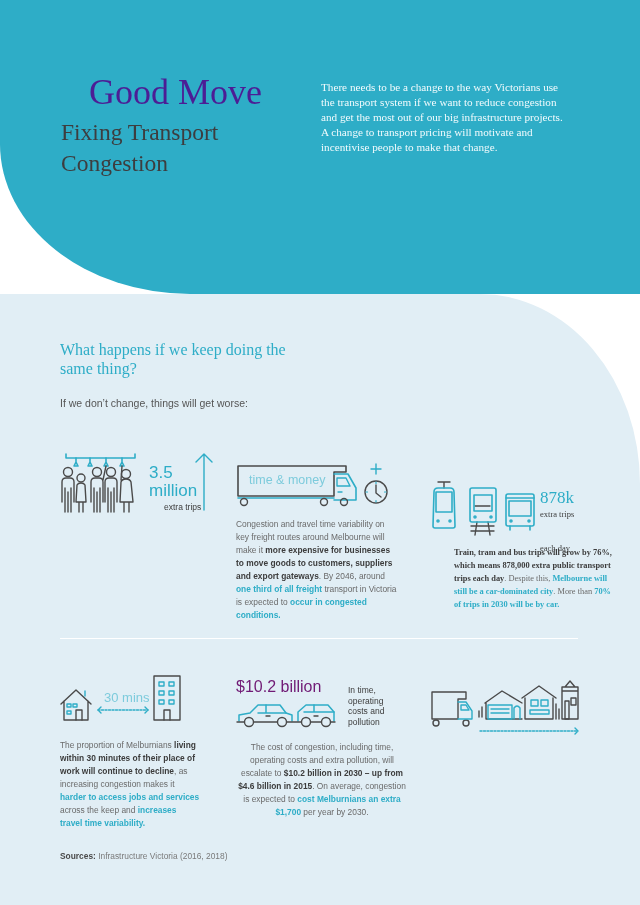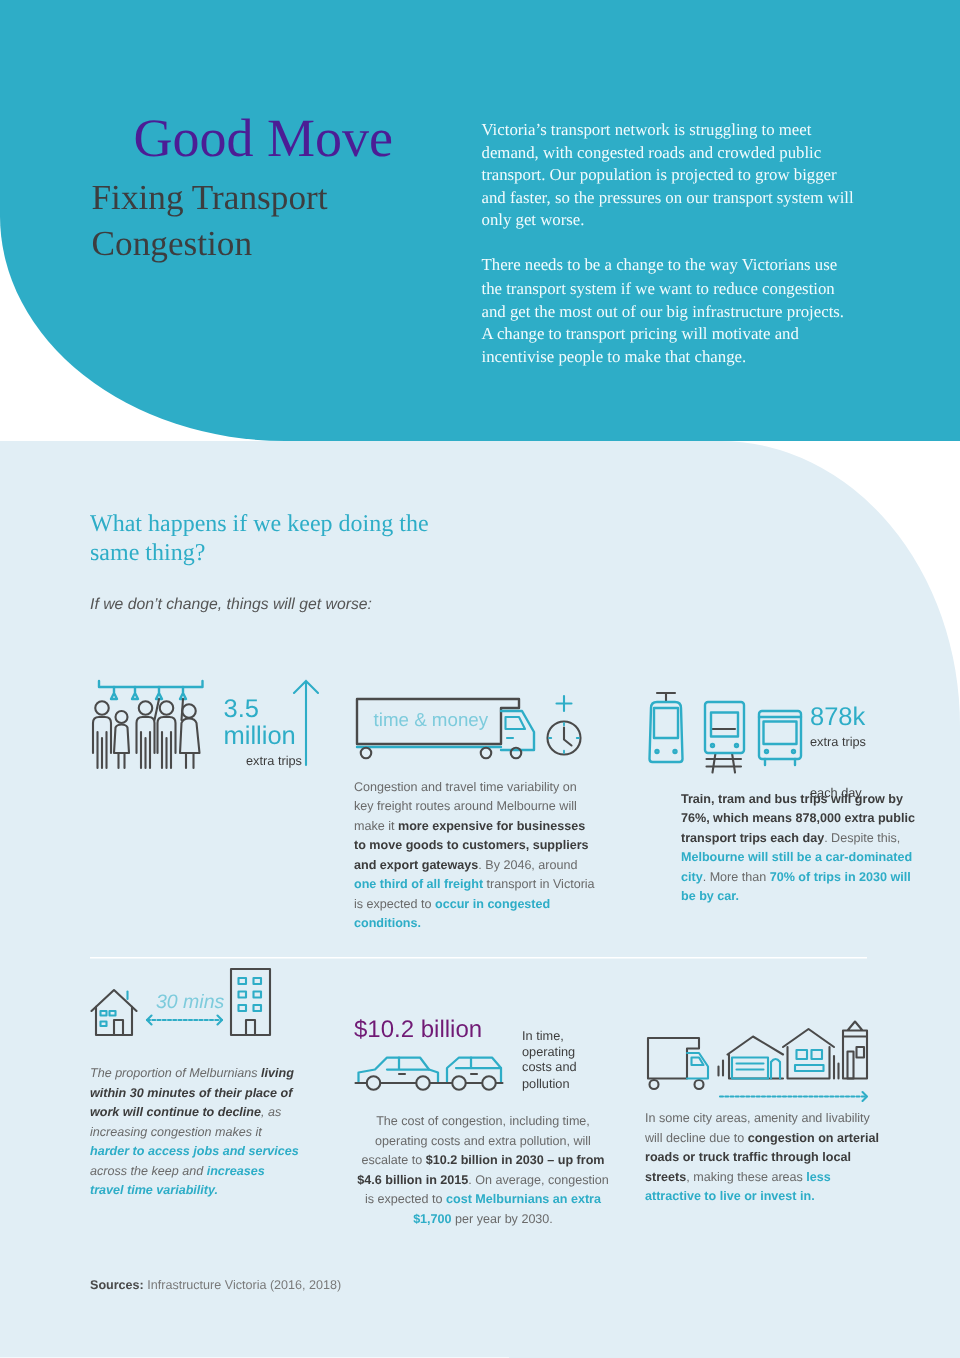--- a/index.html
+++ b/index.html
@@ -30,21 +30,21 @@
     background: #e1eef5;
     border-top-right-radius: 160px 190px;
   }
 
   .section-title {
     position: absolute; left: 60px; top: 340px; width: 260px;
     font-family: "Liberation Serif", serif; font-size: 16px; color: #2eadc7; line-height: 19px;
   }
   .section-lead {
     position: absolute; left: 60px; top: 397px;
-    font-size: 10.5px; color: #555; font-style: italic; 
+    font-size: 10.5px; color: #555; 
   }
 
   .card { position: absolute; width: 180px; }
   .card .icon-area { position: relative; height: 62px; }
   .card .text {
     font-size: 8.4px; line-height: 13px; color: #6a6a6a;
   }
   .card .text b { color: #3c3c3c; font-weight: bold; }
   .card .text .hl { color: #2eadc7; font-weight: bold; }
 
@@ -62,21 +62,20 @@
 
   svg { position: absolute; overflow: visible; }
 </style>
 </head>
 <body>
 
 <div class="hero"></div>
 <div class="hero-title">Good Move</div>
 <div class="hero-subtitle">Fixing Transport Congestion</div>
 <div class="hero-body">
-  <p>Victoria’s transport network is struggling to meet demand, with congested roads and crowded public transport. Our population is projected to grow bigger and faster, so the pressures on our transport system will only get worse.</p>
   <p>There needs to be a change to the way Victorians use the transport system if we want to reduce congestion and get the most out of our big infrastructure projects. A change to transport pricing will motivate and incentivise people to make that change.</p>
 </div>
 
 <div class="panel"></div>
 
 <div class="section-title">What happens if we keep doing the same thing?</div>
 <div class="section-lead">If we don’t change, things will get worse:</div>
 
 <div class="card" style="left:60px; top:452px;">
   <div class="icon-area">
@@ -126,21 +125,21 @@
       <path d="M140 33 V41 L145 45" stroke="#4a4a4a" stroke-width="1.4"></path>
       <g stroke="#2eadc7" stroke-width="1.2">
         <path d="M140 30 V31.5 M140 48.5 V50 M130 40 H131.5 M148.5 40 H150"></path>
       </g>
     </svg>
     <div class="big-stat" style="left:13px; top:22px; font-size:12.5px; color:#7dcbdc;">time &amp; money</div>
   </div>
   <div class="text" style="margin-top:4px; width:162px;"><span>Congestion and travel time variability on key freight routes around Melbourne will make it </span><b>more expensive for businesses to move goods to customers, suppliers and export gateways</b><span>. By 2046, around </span><span class="hl">one third of all freight</span><span> transport in Victoria is expected to </span><span class="hl">occur in congested conditions.</span></div>
 </div>
 
-<div class="card" style="left:430px; top:460px;">
+<div class="card" style="left:430px; top:480px;font-family:Liberation Serif, serif;">
   <div class="icon-area">
     <svg width="110" height="62" style="left:0;top:0;" viewBox="0 0 110 62" fill="none" stroke-linecap="round" stroke-linejoin="round">
       <g stroke="#4a4a4a" stroke-width="1.4">
         <path d="M8 2 H20 M14 2 V8"></path>
         <path d="M45 26 H60"></path>
         <path d="M41 46 H64 M41 51 H64 M47 42 L45 55 M58 42 L60 55"></path>
       </g>
       <g stroke="#2eadc7" stroke-width="1.6">
         <path d="M4 12 Q4 8 8 8 H20 Q24 8 24 12 L25 46 Q25 48 23 48 H5 Q3 48 3 46 Z"></path>
         <rect x="6" y="12" width="16" height="20"></rect>
@@ -160,21 +159,21 @@
     </svg>
     <div class="big-stat" style="left:110px; top:9px; font-size:17px;">878k</div>
     <div class="small-stat" style="left:110px; top:29px;">extra trips</div>
     <div class="small-stat" style="left:110px; top:39px;margin-top:24px;">each day</div>
   </div>
   <div class="text" style="margin-top:4px; width:160px;margin-left:24px;"><b>Train, tram and bus trips will grow by 76%, which means 878,000 extra public transport trips each day</b><span>. Despite this, </span><span class="hl">Melbourne will still be a car-dominated city</span><span>. More than </span><span class="hl">70% of trips in 2030 will be by car.</span></div>
 </div>
 
 <div class="divider"></div>
 
-<div class="card" style="left:60px; top:643px;font-style:italic;">
+<div class="card" style="left:60px; top:673px;">
   <div class="icon-area">
     <svg width="130" height="62" style="left:0;top:0;" viewBox="0 0 130 62" fill="none" stroke-linecap="round" stroke-linejoin="round">
       <g stroke="#4a4a4a" stroke-width="1.4">
         <path d="M1 31 L16 17 L31 31 M4 28 V47 H28 V28"></path>
         <path d="M16 47 V37 H22 V47"></path>
         <rect x="94" y="3" width="26" height="44"></rect>
         <path d="M104 47 V37 H110 V47"></path>
       </g>
       <g stroke="#2eadc7" stroke-width="1.4">
         <path d="M25 18 V23"></path>
@@ -242,19 +241,18 @@
         <path d="M61 36 H79 M61 40 H79"></path>
         <path d="M84 46 V35 Q87 31 90 35 V46"></path>
         <rect x="101" y="27" width="7" height="6"></rect>
           <rect x="111" y="27" width="7" height="6"></rect>
         <rect x="100" y="37" width="19" height="4"></rect>
         <path d="M50 58 H148" stroke-dasharray="2 1.5"></path>
         <path d="M145 55 L148 58 L145 61"></path>
       </g>
     </svg>
   </div>
-  <div class="text" style="margin-top:4px; width:160px;"><span>In some city areas, amenity and livability will decline due to </span><b>congestion on arterial roads or truck traffic through local streets</b><span>, making these areas </span><span class="hl">less attractive to live or invest in.</span></div>
 </div>
 
 <div class="sources">
   <b>Sources:</b>
   <span>Infrastructure Victoria (2016, 2018)</span>
 </div>
 
 </body></html>

